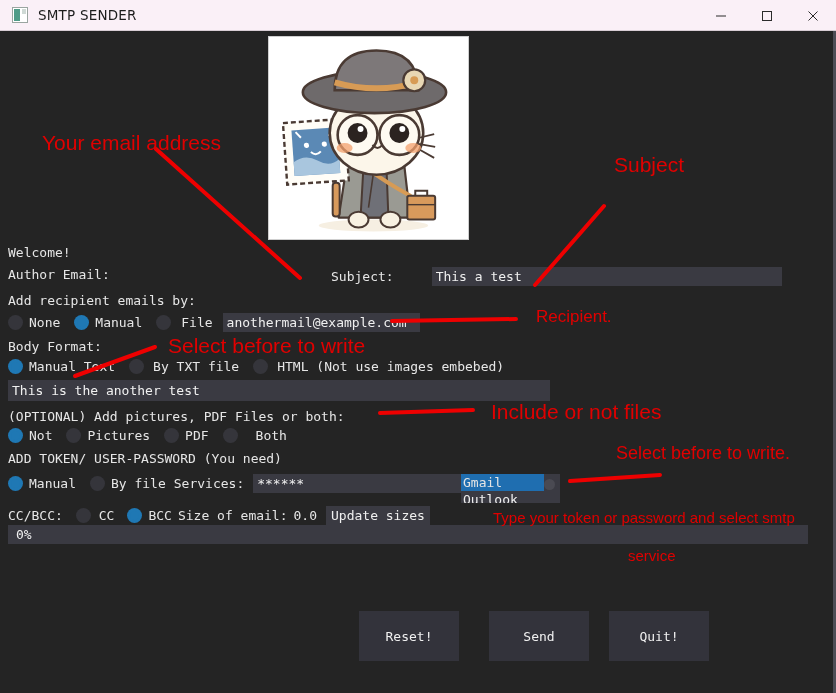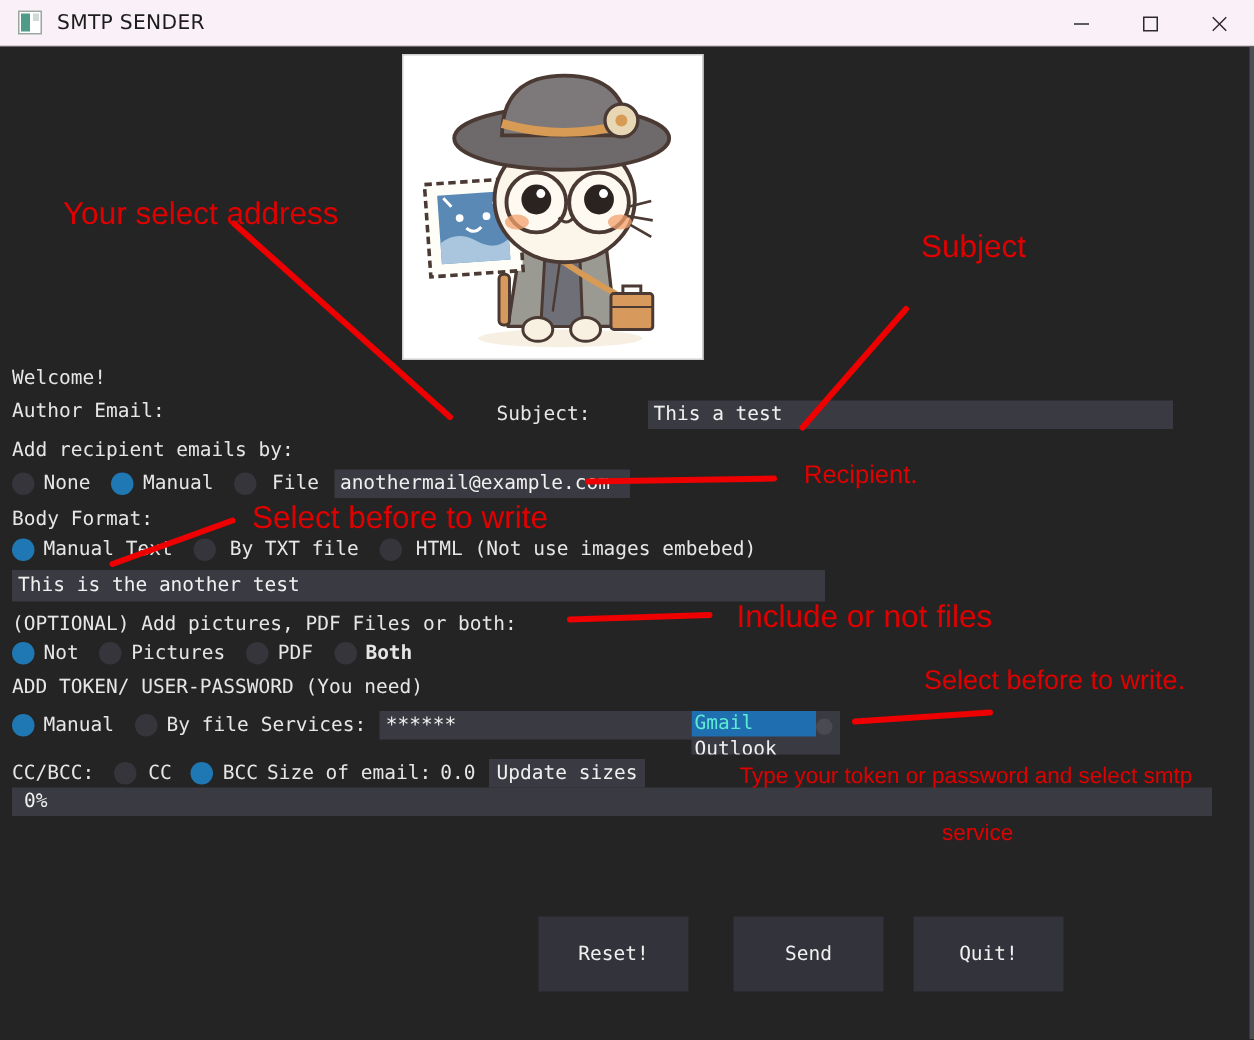--- a/index.html
+++ b/index.html
@@ -158,21 +158,21 @@
     width: 83px;
   }
   .combo-opt {
     font-family: "DejaVu Sans Mono", monospace;
     font-size: 13px;
     height: 17px;
     line-height: 17px;
     padding-left: 2px;
     color: #f0f0f0;
   }
-  .combo-opt.sel { background: #1f6eb0; color: #5eead4; }
+  .combo-opt.sel { background: #1f6eb0; color: #e5e5e5; }
   .combo-knob {
     position: absolute;
     right: 5px; top: 5px;
     width: 11px; height: 11px;
     border-radius: 50%;
     background: #4a4a52;
   }
 
   
   .progress {
@@ -381,21 +381,21 @@
       <div class="radio-item" style="margin-left:14px;">
         <span class="radio"></span>
         <span class="lbl" style="margin-left:6px;">Pictures</span>
       </div>
       <div class="radio-item" style="margin-left:14px;">
         <span class="radio"></span>
         <span class="lbl" style="margin-left:6px;">PDF</span>
       </div>
       <div class="radio-item" style="margin-left:14px;">
         <span class="radio"></span>
-        <span class="lbl" style="margin-left:6px;font-weight:bold;">Both</span>
+        <span class="lbl" style="margin-left:18px;">Both</span>
       </div>
     </div>
 
     <div class="row" style="left:8px; top:420px;">
       <span class="lbl">ADD TOKEN/ USER-PASSWORD (You need)</span>
     </div>
 
     <div class="row" style="left:8px; top:443px;">
       <div class="radio-item">
         <span class="radio on"></span>
@@ -444,21 +444,21 @@
 
     <svg class="anno-lines" viewBox="0 0 836 662">
       <line x1="156" y1="118" x2="300" y2="247" stroke="#ee0000" stroke-width="4" stroke-linecap="round"></line>
       <line x1="604" y1="175" x2="535" y2="254" stroke="#ee0000" stroke-width="4" stroke-linecap="round"></line>
       <line x1="392" y1="290" x2="516" y2="288" stroke="#ee0000" stroke-width="4" stroke-linecap="round"></line>
       <line x1="75" y1="345" x2="155" y2="316" stroke="#ee0000" stroke-width="4" stroke-linecap="round"></line>
       <line x1="380" y1="382" x2="473" y2="379" stroke="#ee0000" stroke-width="4" stroke-linecap="round"></line>
       <line x1="570" y1="450" x2="660" y2="444" stroke="#ee0000" stroke-width="4" stroke-linecap="round"></line>
     </svg>
 
-    <div class="anno" style="left:42px; top:100px; font-size:21px;">Your select address</div>
+    <div class="anno" style="left:42px; top:100px; font-size:21px;">Your email address</div>
     <div class="anno" style="left:614px; top:122px; font-size:21px;">Subject</div>
     <div class="anno" style="left:536px; top:276px; font-size:17px;">Recipient.</div>
     <div class="anno" style="left:168px; top:303px; font-size:21px;">Select before to write</div>
     <div class="anno" style="left:491px; top:369px; font-size:21px;">Include or not files</div>
     <div class="anno" style="left:616px; top:412px; font-size:18px;">Select before to write.</div>
     <div class="anno" style="left:493px; top:478px; font-size:15px;">Type your token or password and select smtp</div>
     <div class="anno" style="left:628px; top:516px; font-size:15px;">service</div>
 
   </div>
 </div>

